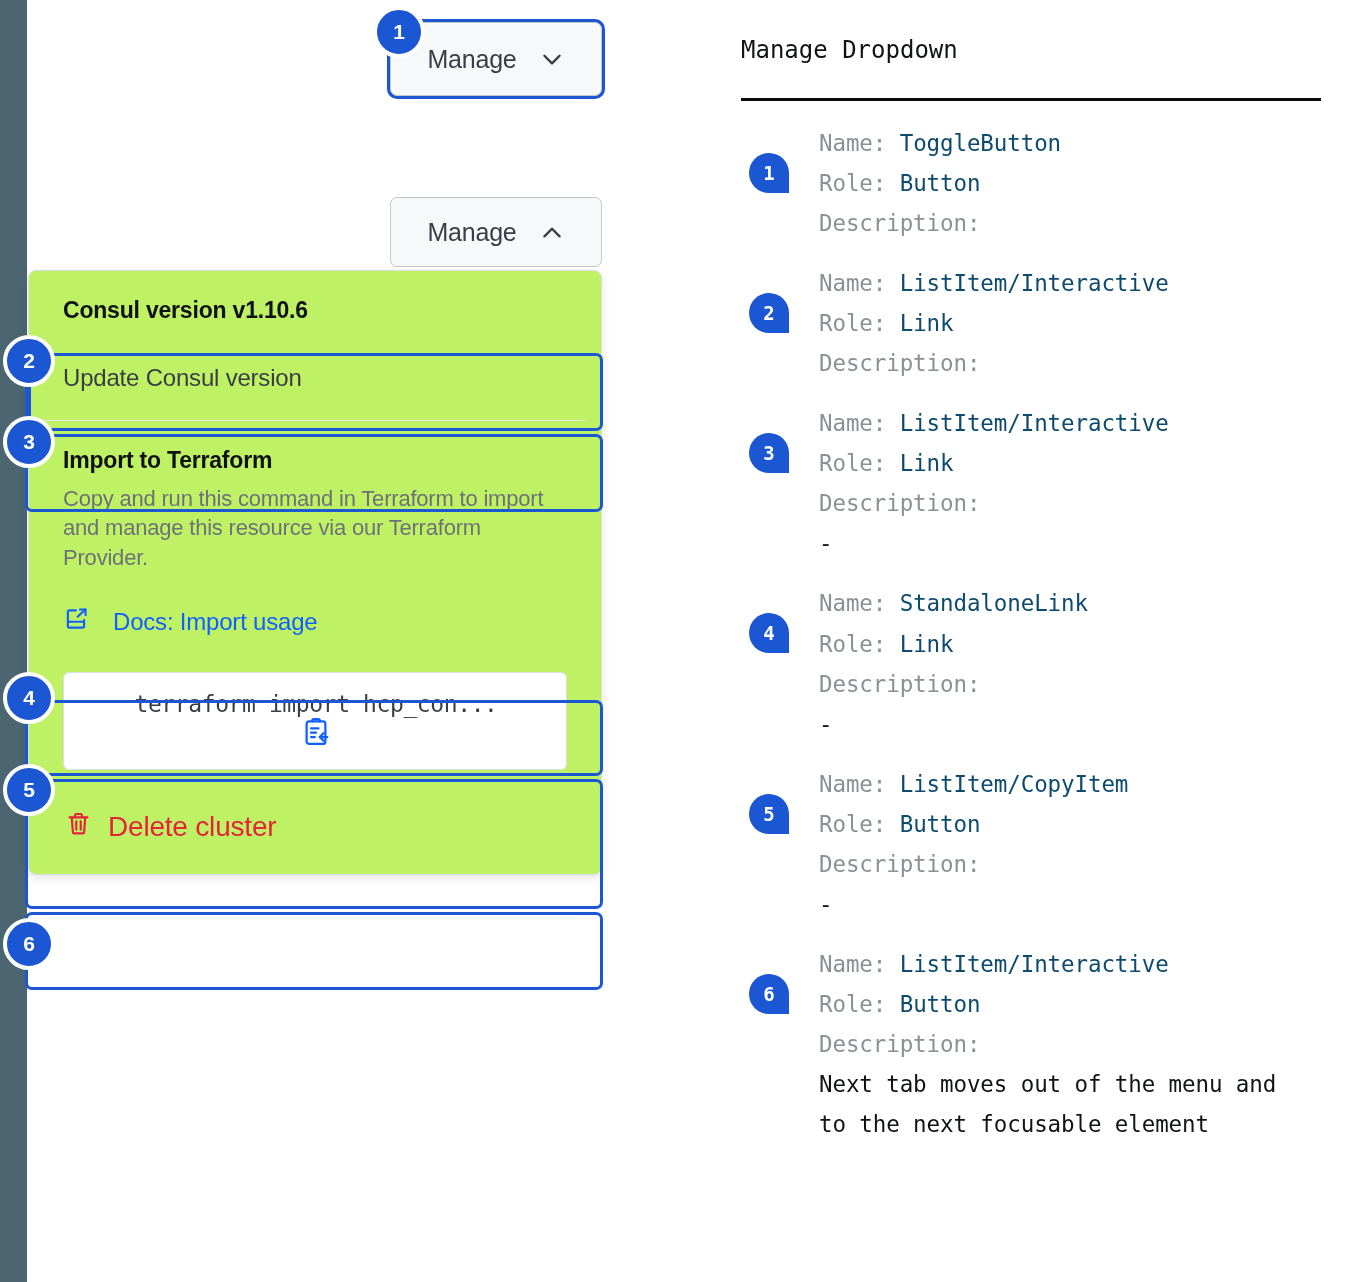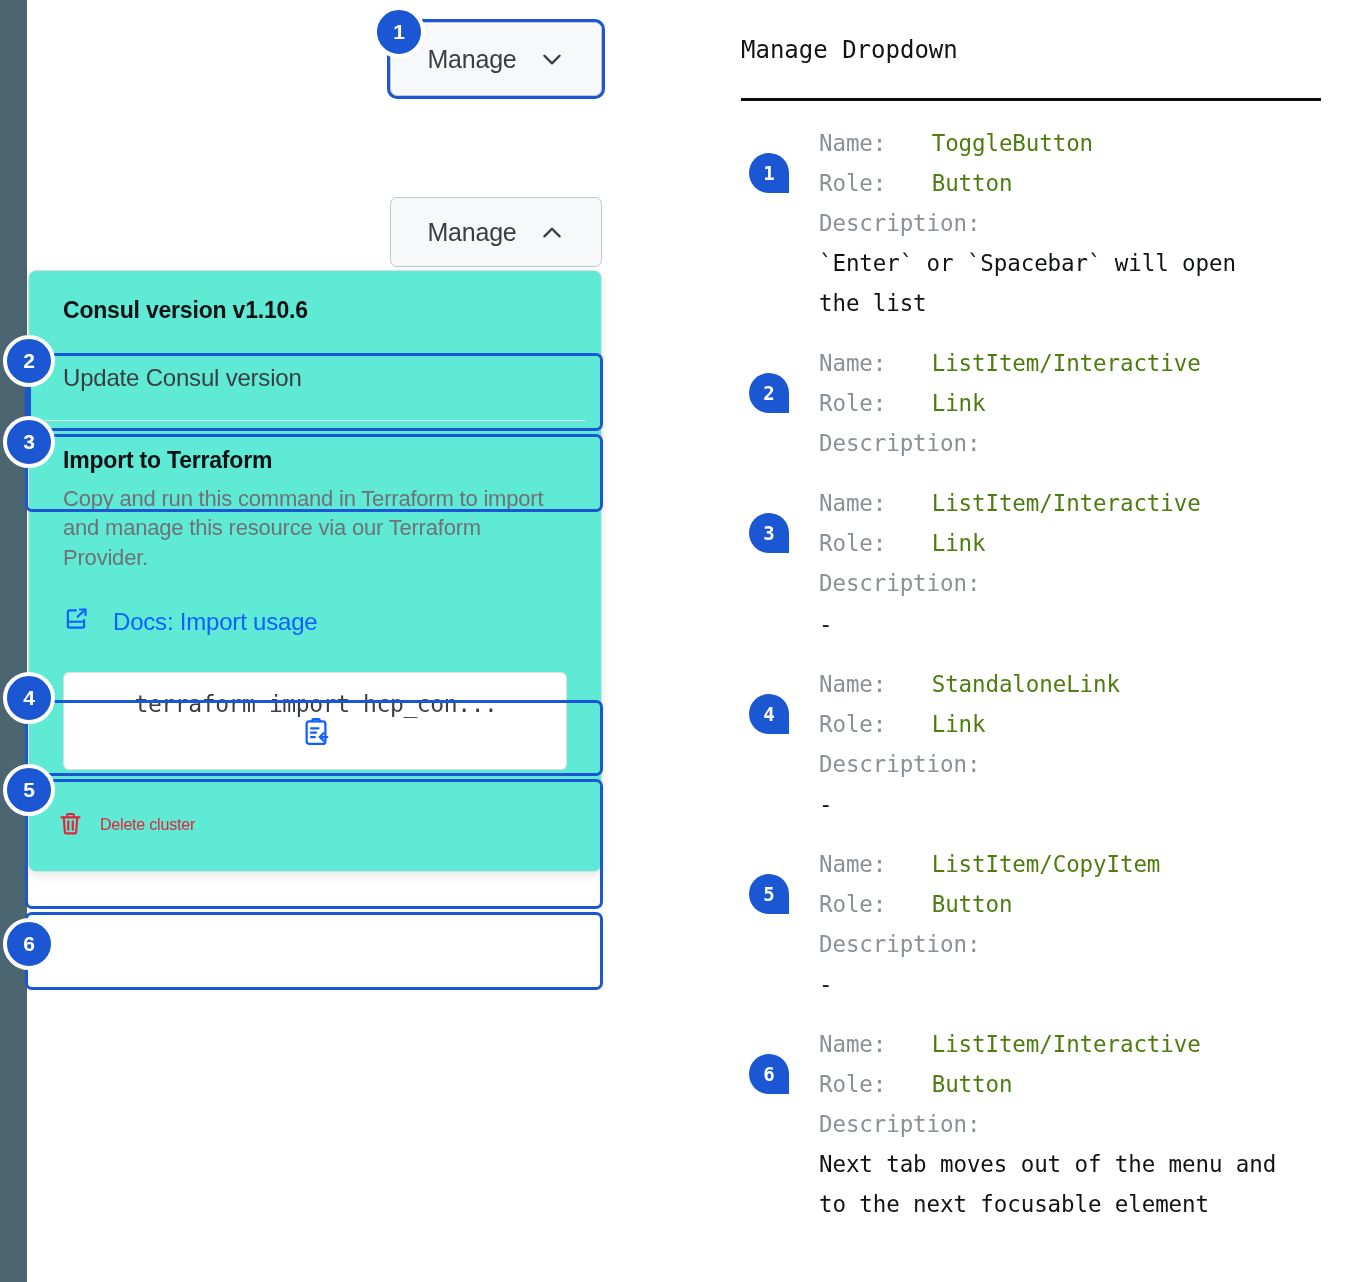--- a/index.html
+++ b/index.html
@@ -67,21 +67,21 @@
     position: absolute;
     left: 373px; top: 6px;
     z-index: 40;
   }
 
   
   #dropdown-panel {
     position: absolute;
     left: 28px; top: 270px;
     width: 574px;
-    background: #5eead4;
+    background: #bef264;
     border: 1px solid #dcdfe2;
     border-radius: 8px;
     box-shadow: 0 3px 10px rgba(60,64,70,0.14);
     padding-bottom: 10px;
   }
   .dd-header {
     padding: 26px 34px 18px 34px;
     font-size: 23px;
     font-weight: bold;
     color: #0f1115;
@@ -138,22 +138,22 @@
     font-family: "DejaVu Sans Mono", monospace;
     font-size: 23px;
     color: #3b3d45;
     letter-spacing: -0.4px;
     white-space: nowrap;
   }
   .dd-danger {
     display: flex;
     align-items: center;
     gap: 16px;
-    padding: 20px 28px;
-    font-size: 16px;
+    padding: 20px 36px;
+    font-size: 28px;
     color: #e5233a;
     letter-spacing: -0.2px;
   }
 
   
   .hl {
     position: absolute;
     left: 25px;
     width: 578px;
     border: 3px solid #1b56d3;
@@ -244,21 +244,21 @@
     flex: 1 1 auto;
   }
   .anno-line {
     font-size: 22.5px;
     line-height: 1.78;
     color: #111315;
     white-space: pre-wrap;
     letter-spacing: -0.1px;
   }
   .anno-key { color: #8b9096; }
-  .anno-val { color: #4d7c0f; margin-left: 32px; }
+  .anno-val { color: #0c4a6e; }
   .anno-desc { color: #111315; }
 </style>
 </head>
 <body>
 
 <div id="left-rail"></div>
 
 <div id="ui-sample">
 
   <div id="manage-btn-focused">
@@ -368,22 +368,20 @@
 <div id="annotations">
   <div id="annotations-title">Manage Dropdown</div>
   <div id="annotations-rule"></div>
 
   <div class="anno-row">
     <div class="anno-pin">1</div>
     <div class="anno-body">
       <div class="anno-line"><span class="anno-key">Name:</span> <span class="anno-val">ToggleButton</span></div>
       <div class="anno-line"><span class="anno-key">Role:</span> <span class="anno-val">Button</span></div>
       <div class="anno-line anno-key">Description:</div>
-      <div class="anno-line anno-desc">`Enter` or `Spacebar` will open
-the list</div>
     </div>
   </div>
 
   <div class="anno-row">
     <div class="anno-pin">2</div>
     <div class="anno-body">
       <div class="anno-line"><span class="anno-key">Name:</span> <span class="anno-val">ListItem/Interactive</span></div>
       <div class="anno-line"><span class="anno-key">Role:</span> <span class="anno-val">Link</span></div>
       <div class="anno-line anno-key">Description:</div>
     </div>

